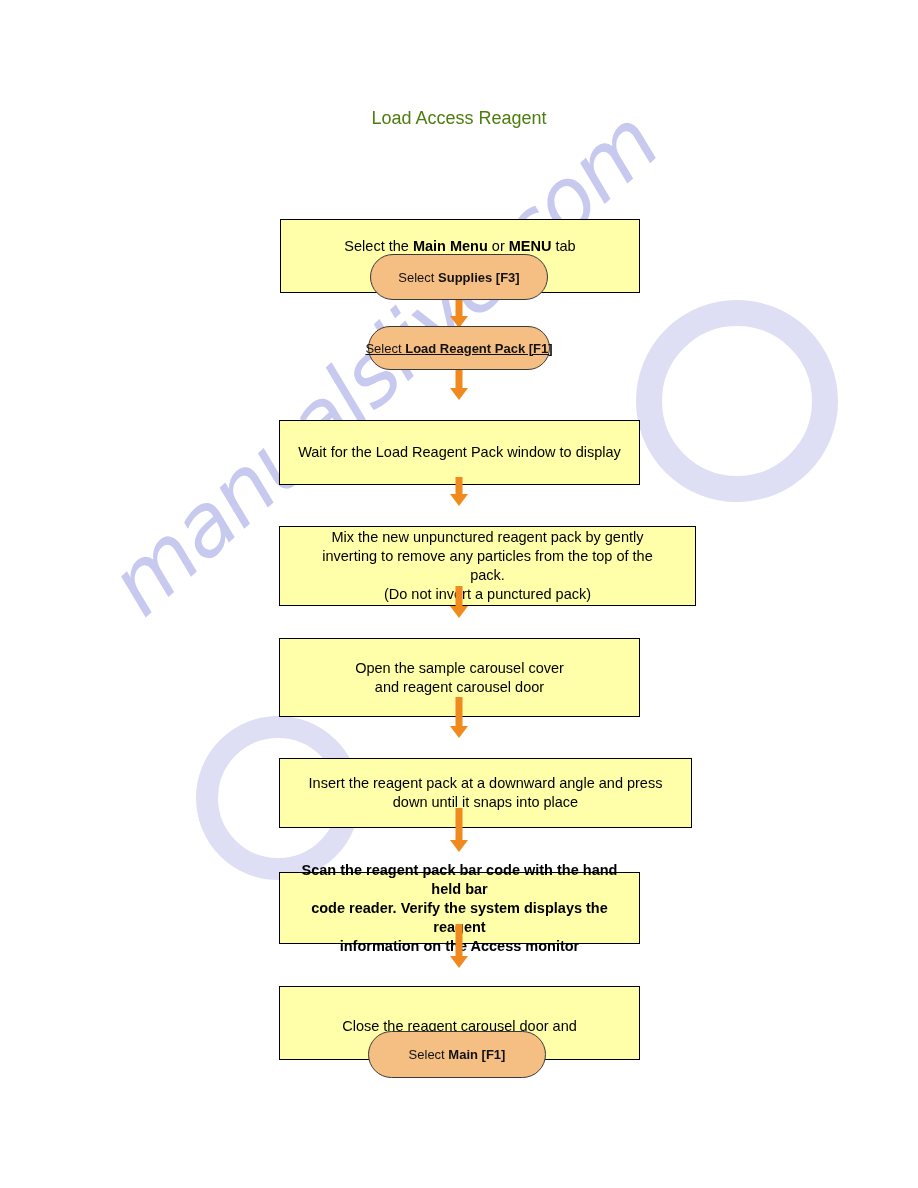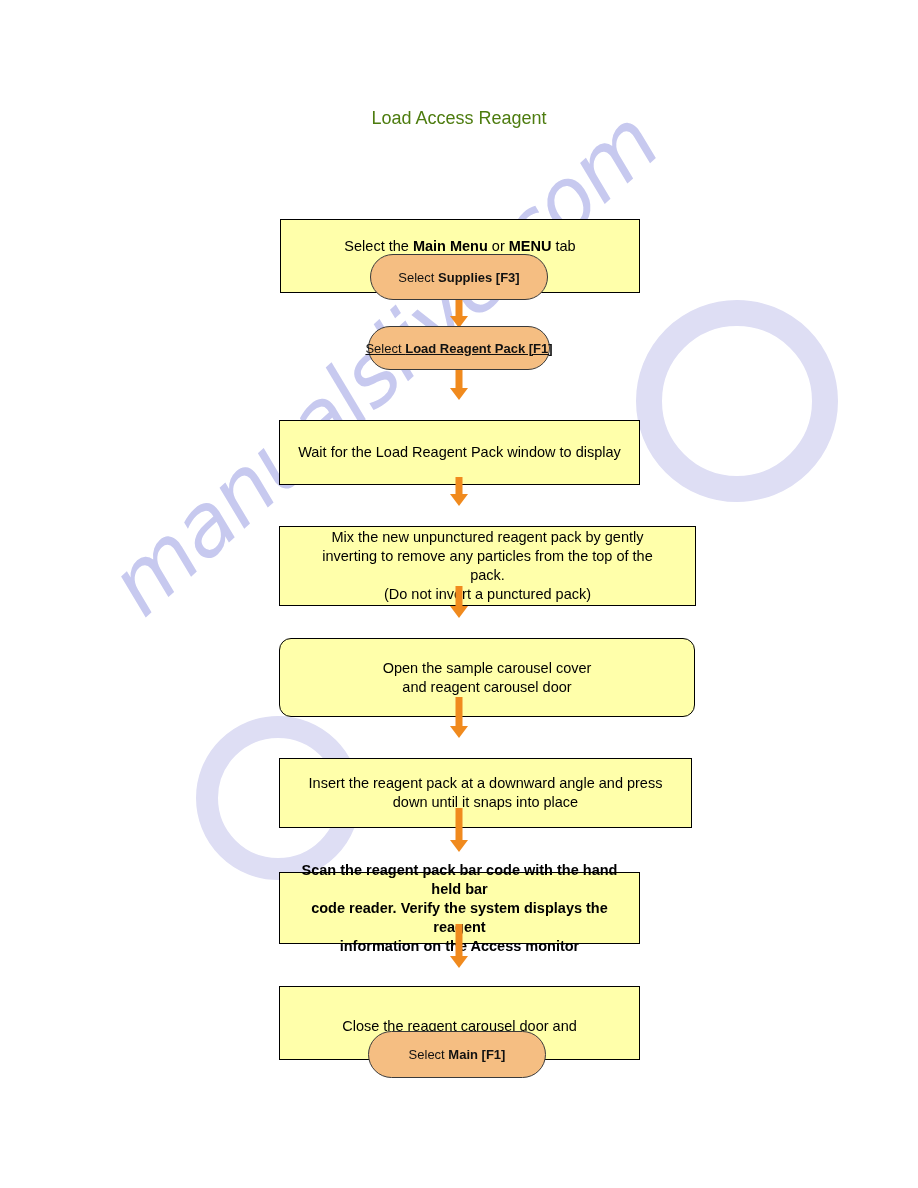--- a/index.html
+++ b/index.html
@@ -182,21 +182,21 @@
 inverting to remove any particles from the top of the
 pack.
 (Do not invert a punctured pack)</span>
   </div>
 
   <div class="arrow" style="left:449px; top:586px; width:20px; height:32px;">
     <div class="shaft" style="height:20px;"></div>
     <div class="head"></div>
   </div>
 
-  <div class="step-box" style="left:279px; top:618px; width:416px; height:79px;border-radius:12px;">
+  <div class="step-box" style="left:279px; top:618px; width:361px; height:79px;">
     <span class="box-text">Open the sample carousel cover
 and reagent carousel door</span>
   </div>
 
   <div class="arrow" style="left:449px; top:697px; width:20px; height:41px;">
     <div class="shaft" style="height:29px;"></div>
     <div class="head"></div>
   </div>
 
   <div class="step-box" style="left:279px; top:738px; width:413px; height:70px;">

